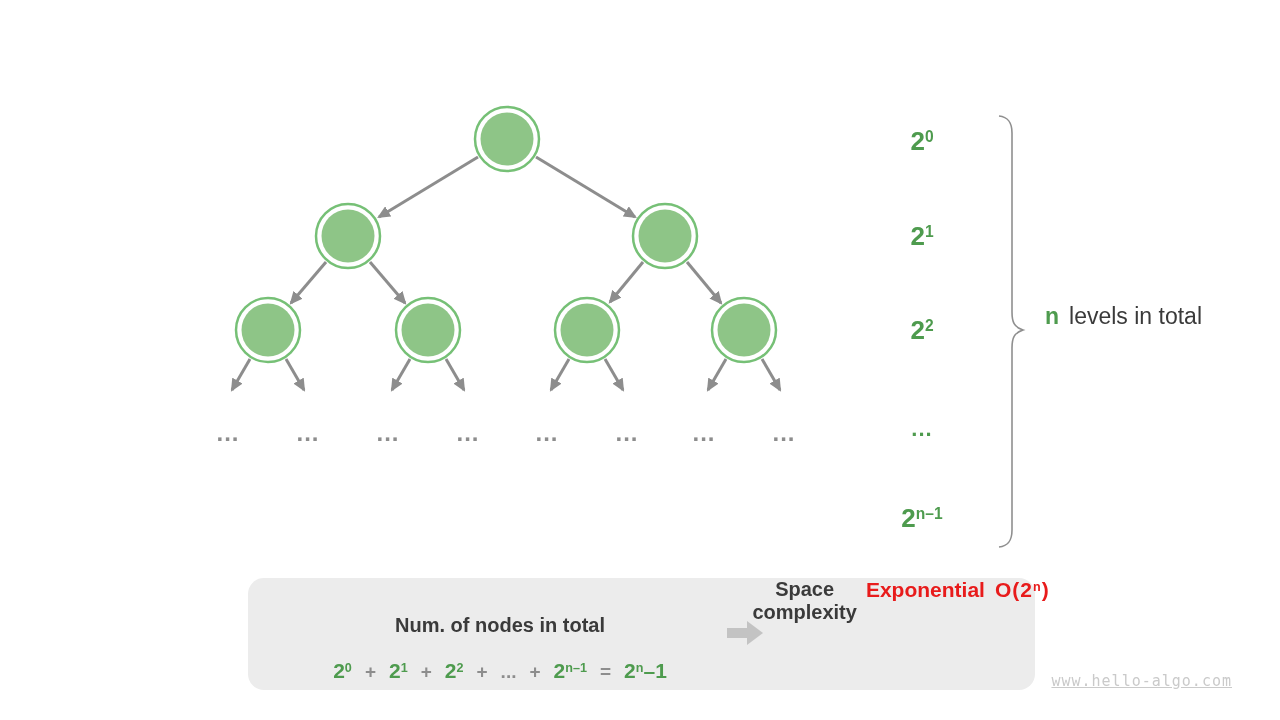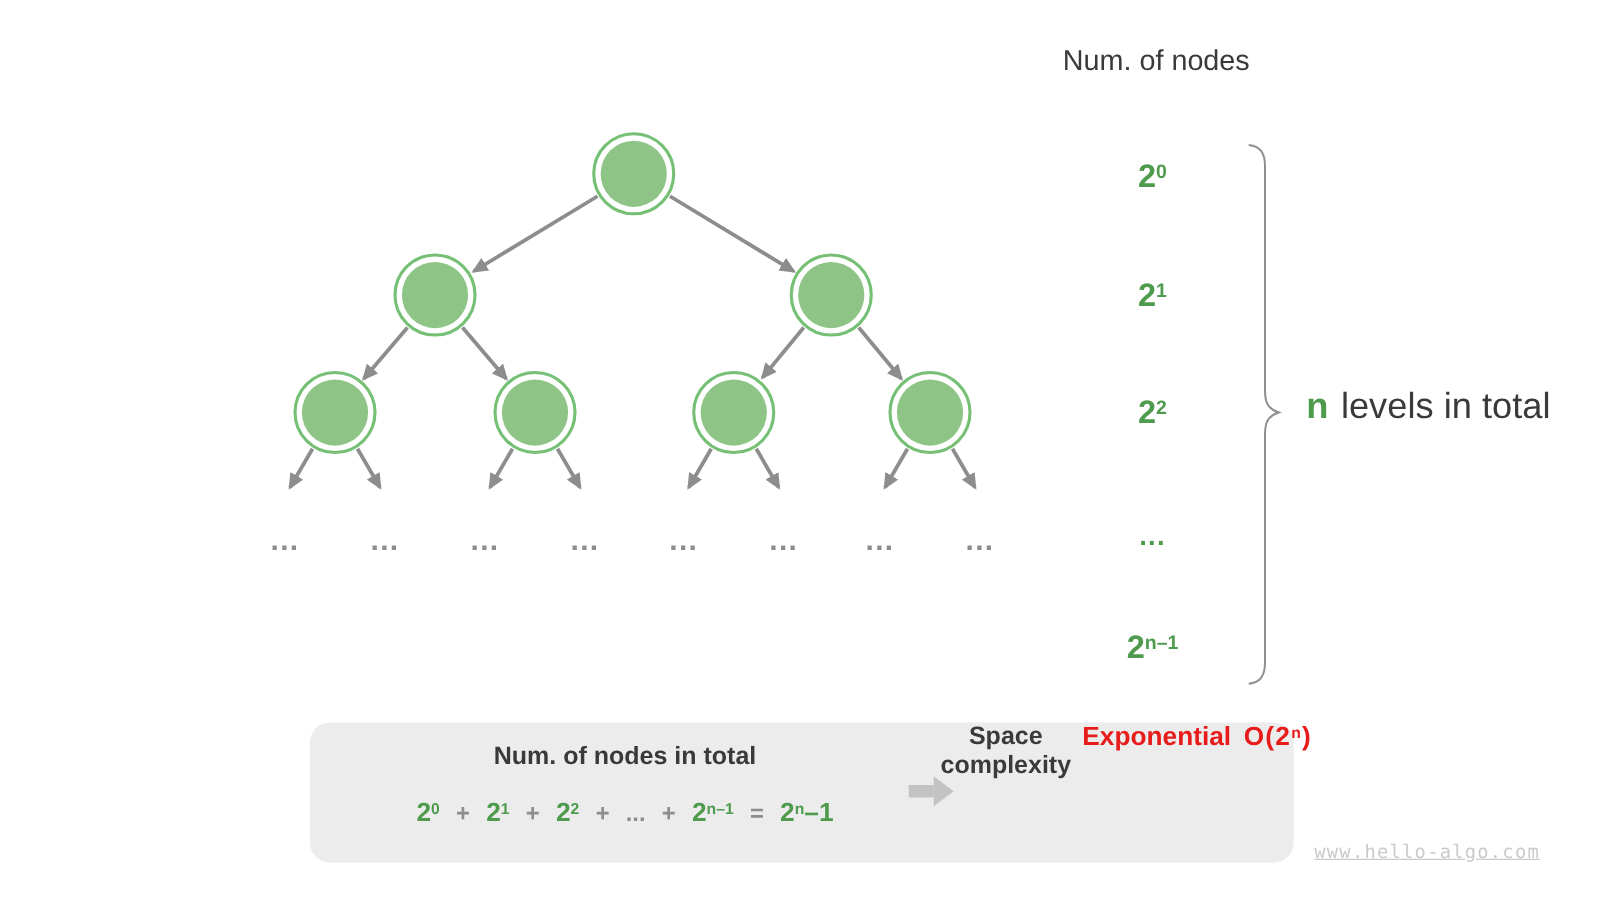--- a/index.html
+++ b/index.html
@@ -25,30 +25,30 @@
     font-size:23px;line-height:30px;color:#3a3a3a;
   }
   .lvl{
     position:absolute;left:922px;transform:translate(-50%,-50%);
     color:#4e9b4e;font-weight:700;font-size:26px;white-space:nowrap;
   }
   .lvl.l0{top:141px;} .lvl.l1{top:236px;} .lvl.l2{top:330px;}
   .lvl.l3{top:429px;font-size:22px;letter-spacing:1px;} .lvl.l4{top:518px;}
   .pow sup{font-size:0.60em;vertical-align:0.45em;font-weight:700;}
   .brace-label{
-    left:1045px;top:326px;transform:translateY(-50%);
-    font-size:29px;white-space:nowrap;position:absolute;
+    left:1045px;top:316px;transform:translateY(-50%);
+    font-size:23px;white-space:nowrap;position:absolute;
   }
   .brace-label .n{color:#4e9b4e;font-weight:700;margin-right:10px;}
   
   .box{
     left:248px;top:578px;width:787px;height:112px;
     background:#ececec;border-radius:16px;
   }
-  .box-col-left{left:270px;top:572px;width:460px;height:112px;
+  .box-col-left{left:270px;top:592px;width:460px;height:112px;
     display:flex;flex-direction:column;justify-content:center;gap:22px;
     text-align:center;position:absolute;}
   .box-col-right{left:790px;top:578px;width:222px;height:132px;
     display:flex;justify-content:center;gap:9px;
     text-align:center;position:absolute;}
   .box-title{font-size:20px;font-weight:700;color:#3a3a3a;}
   .formula{
     display:flex;justify-content:center;align-items:baseline;gap:13px;
     font-size:21px;font-weight:700;white-space:nowrap;
   }
@@ -136,21 +136,20 @@
 <span class="dots d1">...</span>
 <span class="dots d2">...</span>
 <span class="dots d3">...</span>
 <span class="dots d4">...</span>
 <span class="dots d5">...</span>
 <span class="dots d6">...</span>
 <span class="dots d7">...</span>
 <span class="dots d8">...</span>
 
 <div class="abs rp-header">
-  <div>Num. of nodes</div>
 </div>
 
 <span class="lvl l0 pow"><span>2</span><sup>0</sup></span>
 <span class="lvl l1 pow"><span>2</span><sup>1</sup></span>
 <span class="lvl l2 pow"><span>2</span><sup>2</sup></span>
 <span class="lvl l3">...</span>
 <span class="lvl l4 pow"><span>2</span><sup>n–1</sup></span>
 
 <div class="brace-label">
   <span class="n">n</span><span>levels in total</span>

